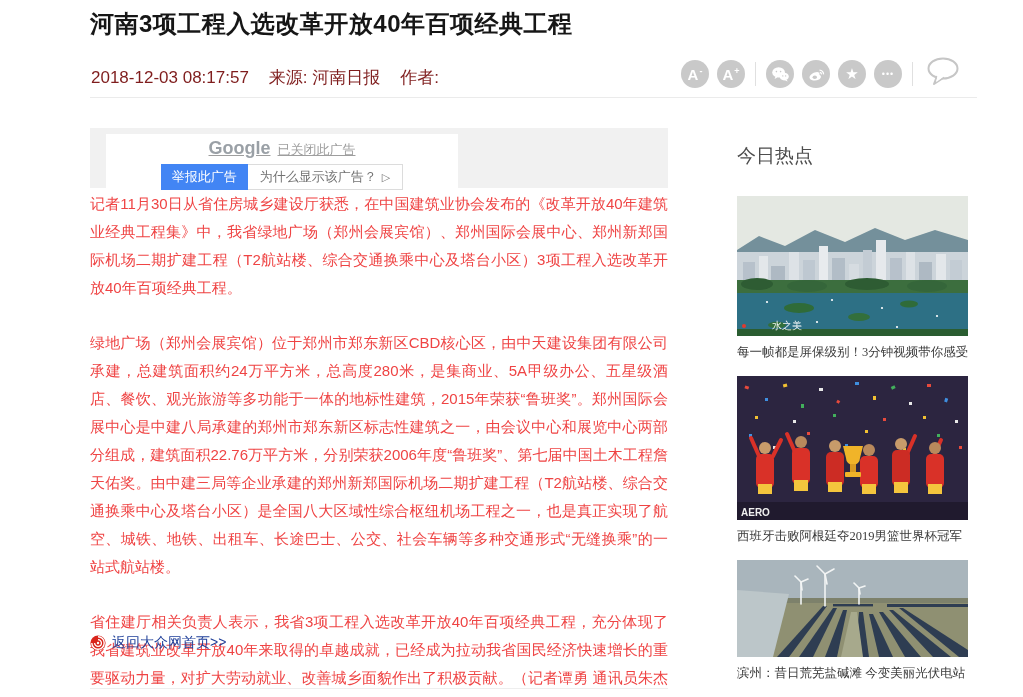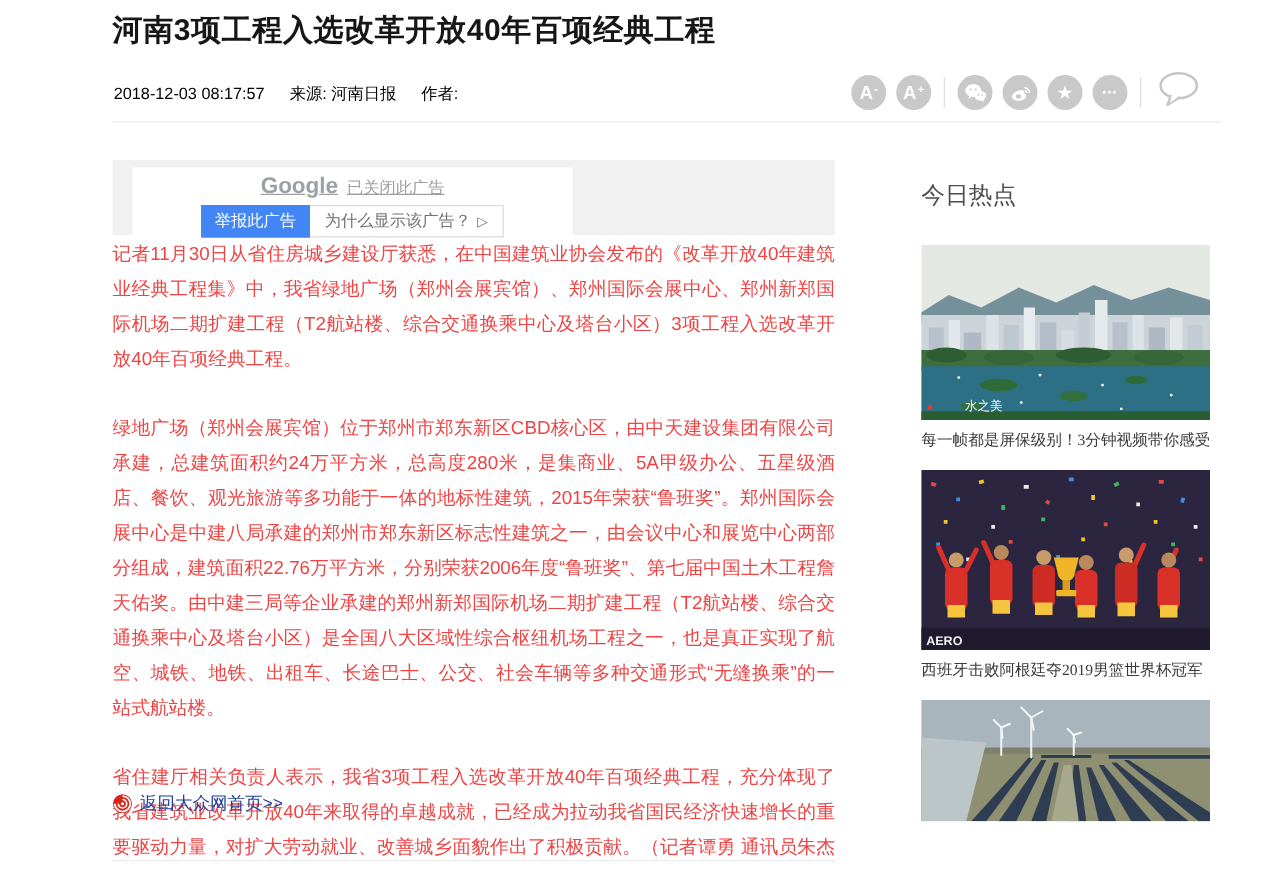--- a/index.html
+++ b/index.html
@@ -5,21 +5,21 @@
   * { box-sizing: border-box; margin: 0; padding: 0; }
   html,body { background:#fff; }
   .page {
     position: relative; width: 1023px; height: 697px; background: #fff;
     font-family: "Liberation Sans", sans-serif; overflow: hidden;
   }
   .title {
     position: absolute; left: 90px; top: 8px; font-size: 24px; font-weight: 700;
     color: #161616; letter-spacing: 0.5px; white-space: nowrap;
   }
-  .meta { position: absolute; left: 91px; top: 66px; font-size: 13px; color: #000000; }
+  .meta { position: absolute; left: 91px; top: 66px; font-size: 17px; color: #7f1d1d; }
   .meta span { margin-right: 20px; }
   .hr-top { position: absolute; left: 90px; top: 97px; width: 887px; height: 1px; background: #ebebeb; }
   .hr-bottom { position: absolute; left: 90px; top: 688px; width: 578px; height: 1px; background: #eeeeee; }
 
   
   .toolbar { position: absolute; left: 681px; top: 60px; height: 28px; display: flex; align-items: center; }
   .tb-circle {
     width: 28px; height: 28px; border-radius: 50%; background: #c9c9c9; color: #fff;
     display: flex; align-items: center; justify-content: center;
     font-size: 15px; font-weight: 700; margin-right: 8px; cursor: pointer; user-select: none;
@@ -299,16 +299,17 @@
             <line x1="64" y1="22" x2="58" y2="16"></line>
               <line x1="64" y1="22" x2="71" y2="19"></line>
               <line x1="64" y1="22" x2="65" y2="30"></line>
             <line x1="122" y1="44" x2="122" y2="28"></line>
             <line x1="122" y1="28" x2="117" y2="23"></line>
               <line x1="122" y1="28" x2="128" y2="26"></line>
               <line x1="122" y1="28" x2="123" y2="34"></line>
           </g>
         </svg>
       </div>
+      <div class="caption">滨州：昔日荒芜盐碱滩 今变美丽光伏电站</div>
     </div>
   </aside>
 
 </div>
 
 </body></html>

